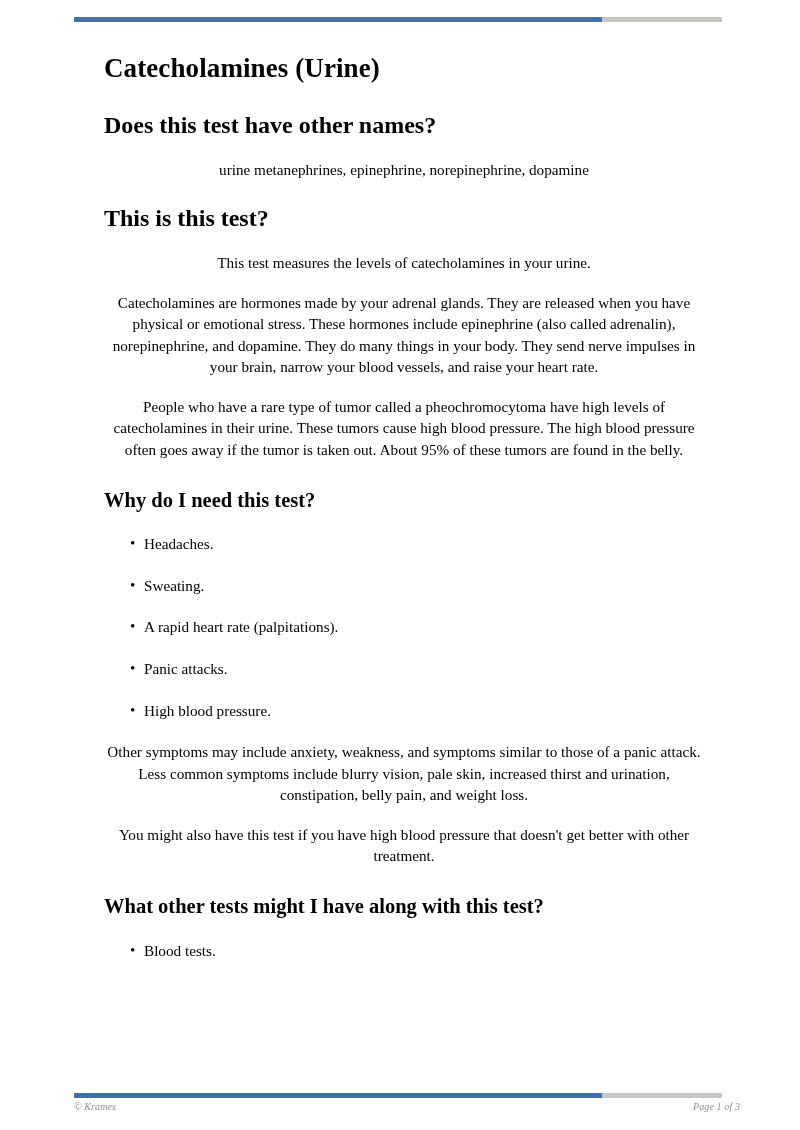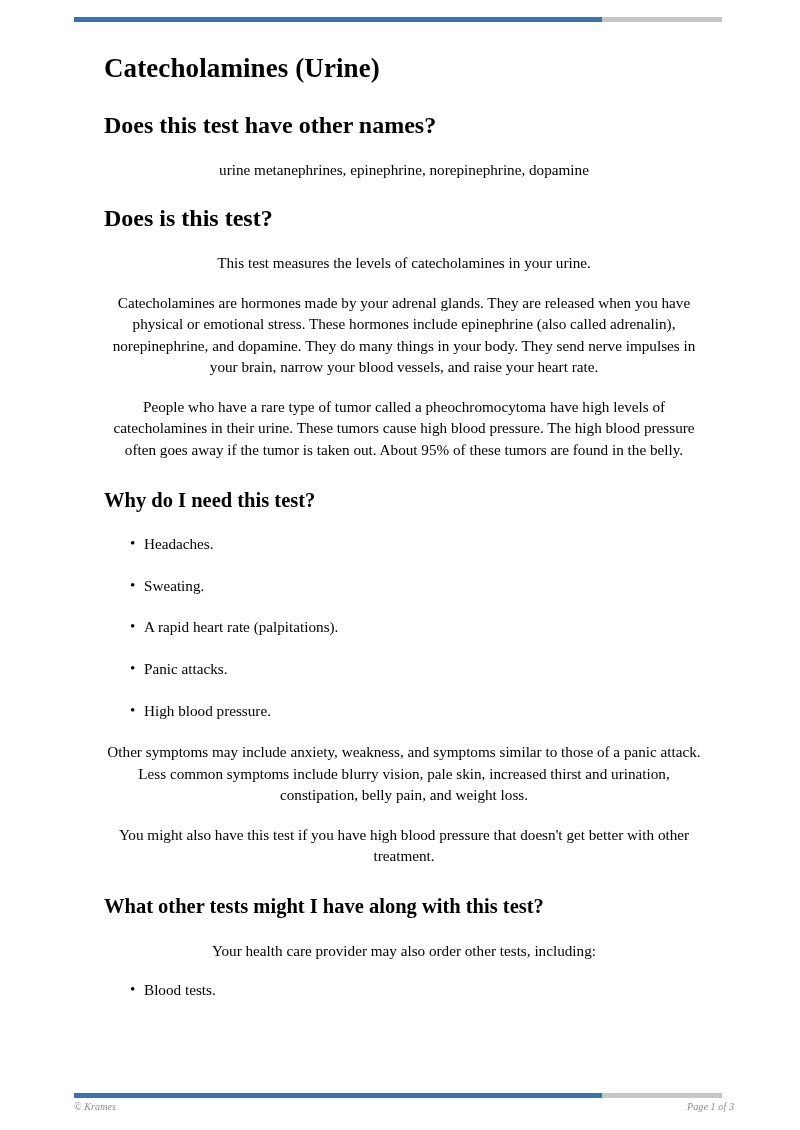--- a/index.html
+++ b/index.html
@@ -109,42 +109,42 @@
   .footer-text {
     position: absolute;
     top: 1101px;
     font-family: "Liberation Serif", "DejaVu Serif", serif;
     font-style: italic;
     font-size: 10px;
     color: #8c8c8c;
     letter-spacing: 0.1px;
   }
   .footer-text.left { left: 74px; }
-  .footer-text.right { right: 66px; }
+  .footer-text.right { right: 60px; }
 </style>
 </head>
 <body>
 
 <div class="page">
 
   <div class="rule-wrap header">
     <div class="rule-blue"></div>
     <div class="rule-gray"></div>
   </div>
 
   <div class="content">
 
     <h1 class="doc-title">Catecholamines (Urine)</h1>
 
     <h3 class="section-title">Does this test have other names?</h3>
     <p class="body-text">urine metanephrines, epinephrine, norepinephrine, dopamine</p>
 
     <div class="spacer-md"></div>
 
-    <h3 class="section-title">Does is this test?</h3>
+    <h3 class="section-title">This is this test?</h3>
     <p class="body-text">This test measures the levels of catecholamines in your urine.</p>
     <p class="body-text">Catecholamines are hormones made by your adrenal glands. They are released when you have physical or emotional stress. These hormones include epinephrine (also called adrenalin), norepinephrine, and dopamine. They do many things in your body. They send nerve impulses in your brain, narrow your blood vessels, and raise your heart rate.</p>
     <p class="body-text">People who have a rare type of tumor called a pheochromocytoma have high levels of catecholamines in their urine. These tumors cause high blood pressure. The high blood pressure often goes away if the tumor is taken out. About 95% of these tumors are found in the belly.</p>
 
     <div class="spacer-lg"></div>
 
     <h2 class="section-title">Why do I need this test?</h2>
 
     <ul class="bullet-list">
       <li>Headaches.</li>
@@ -153,21 +153,20 @@
       <li>Panic attacks.</li>
       <li>High blood pressure.</li>
     </ul>
 
     <p class="body-text">Other symptoms may include anxiety, weakness, and symptoms similar to those of a panic attack. Less common symptoms include blurry vision, pale skin, increased thirst and urination, constipation, belly pain, and weight loss.</p>
     <p class="body-text">You might also have this test if you have high blood pressure that doesn't get better with other treatment.</p>
 
     <div class="spacer-lg"></div>
 
     <h2 class="section-title">What other tests might I have along with this test?</h2>
-    <p class="body-text">Your health care provider may also order other tests, including:</p>
 
     <ul class="bullet-list">
       <li>Blood tests.</li>
     </ul>
 
   </div>
 
   <div class="rule-wrap footer">
     <div class="rule-blue"></div>
     <div class="rule-gray"></div>

